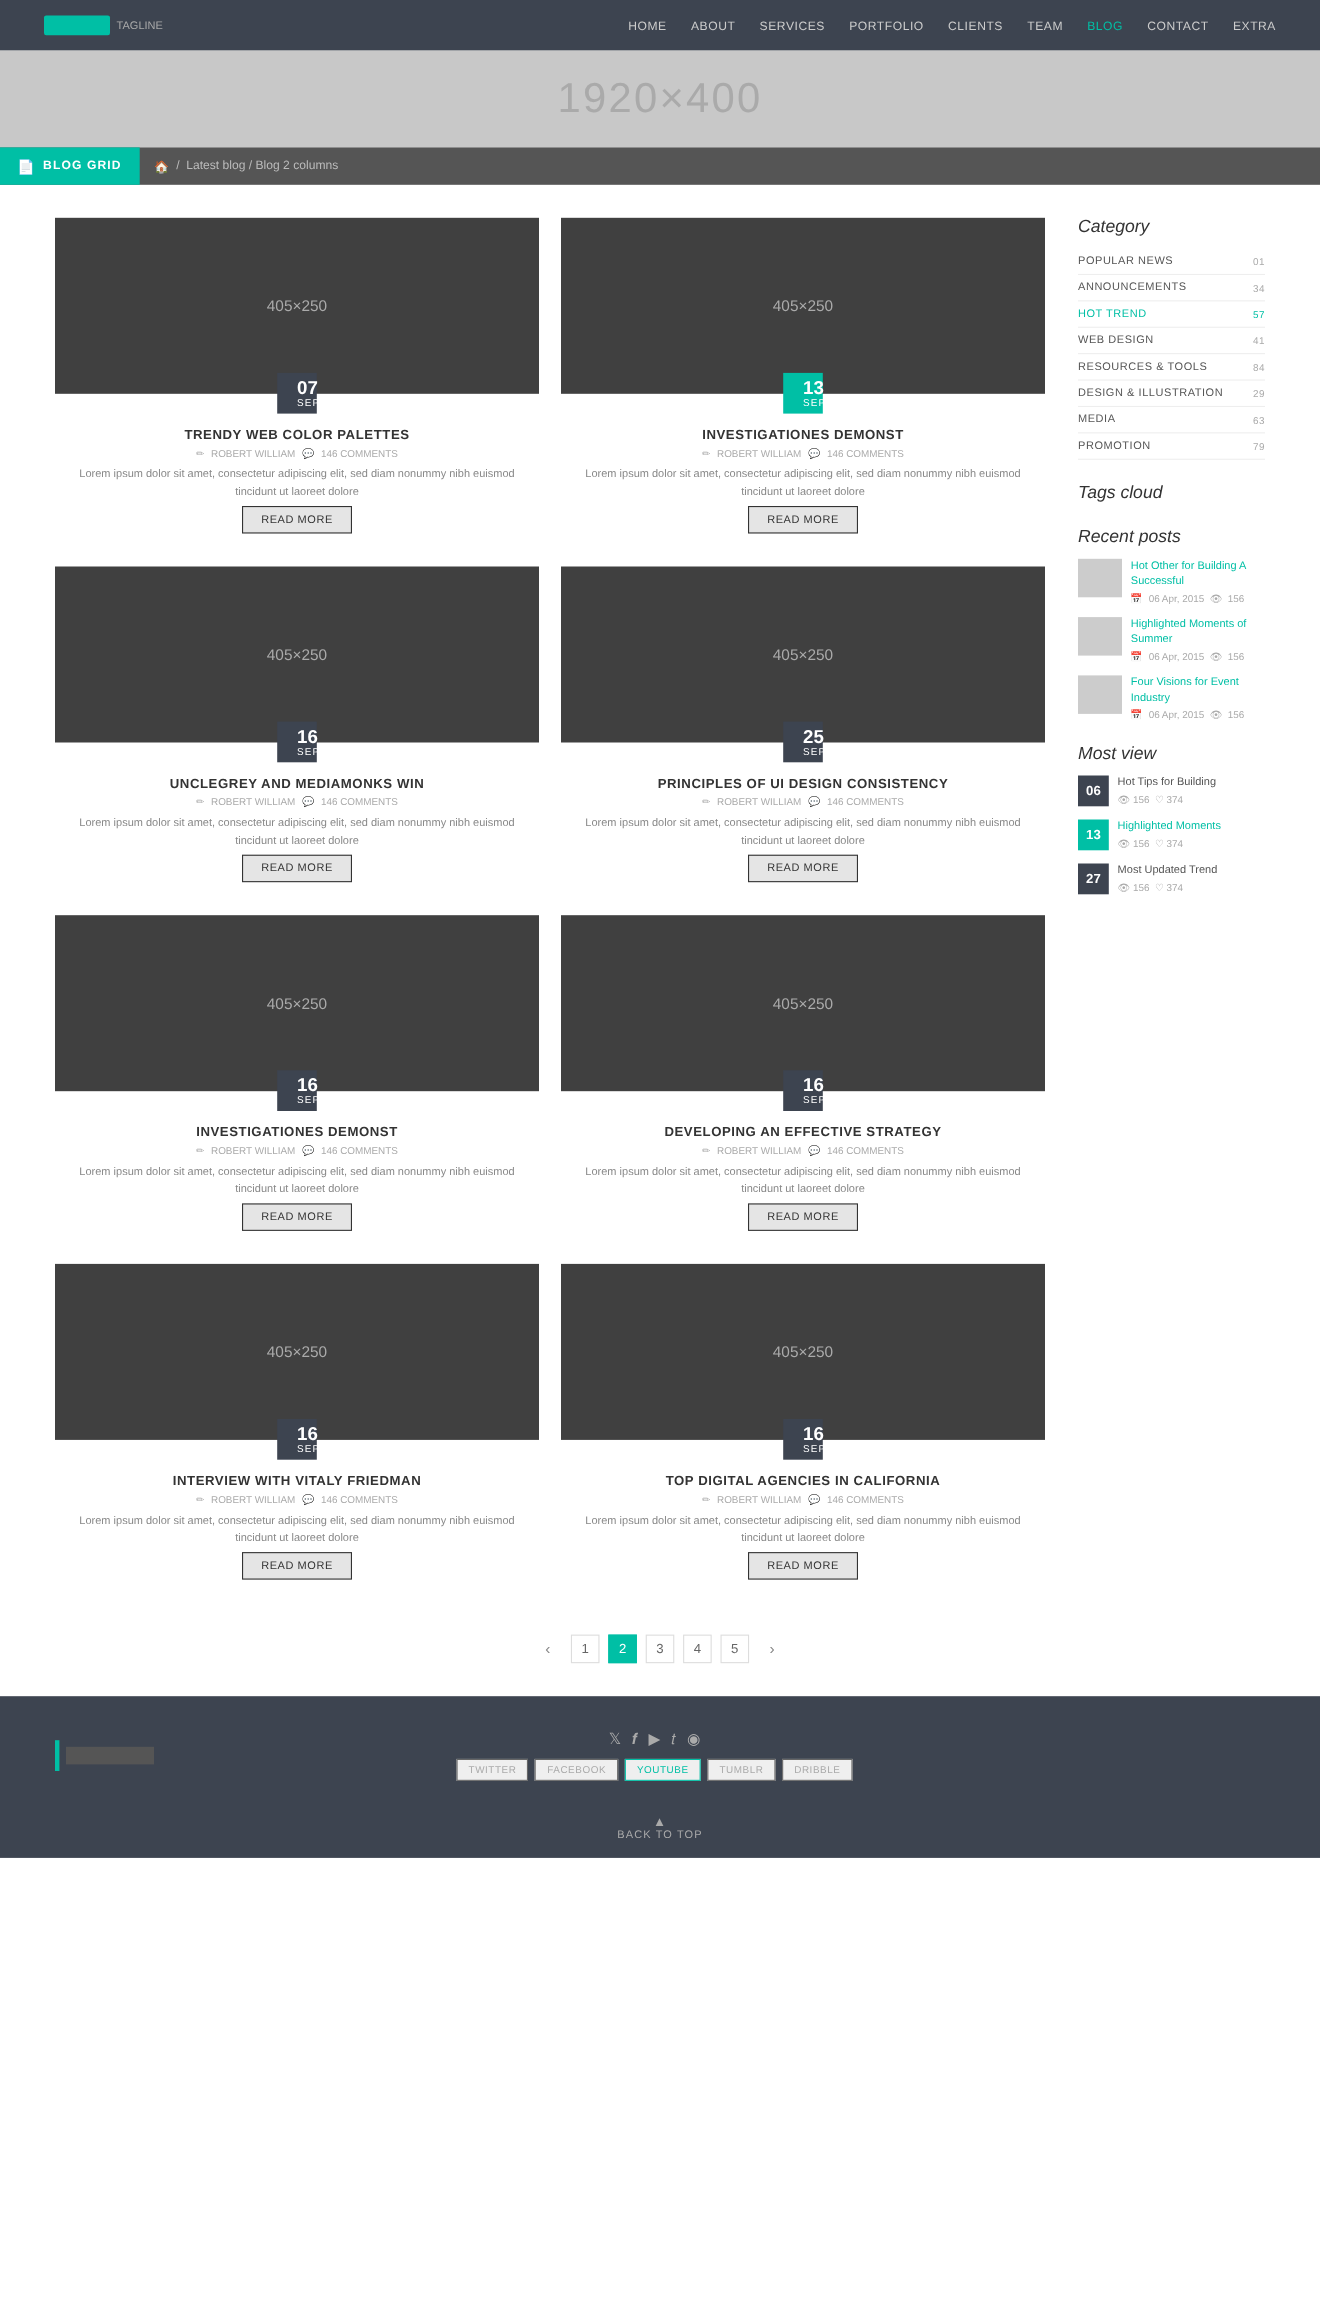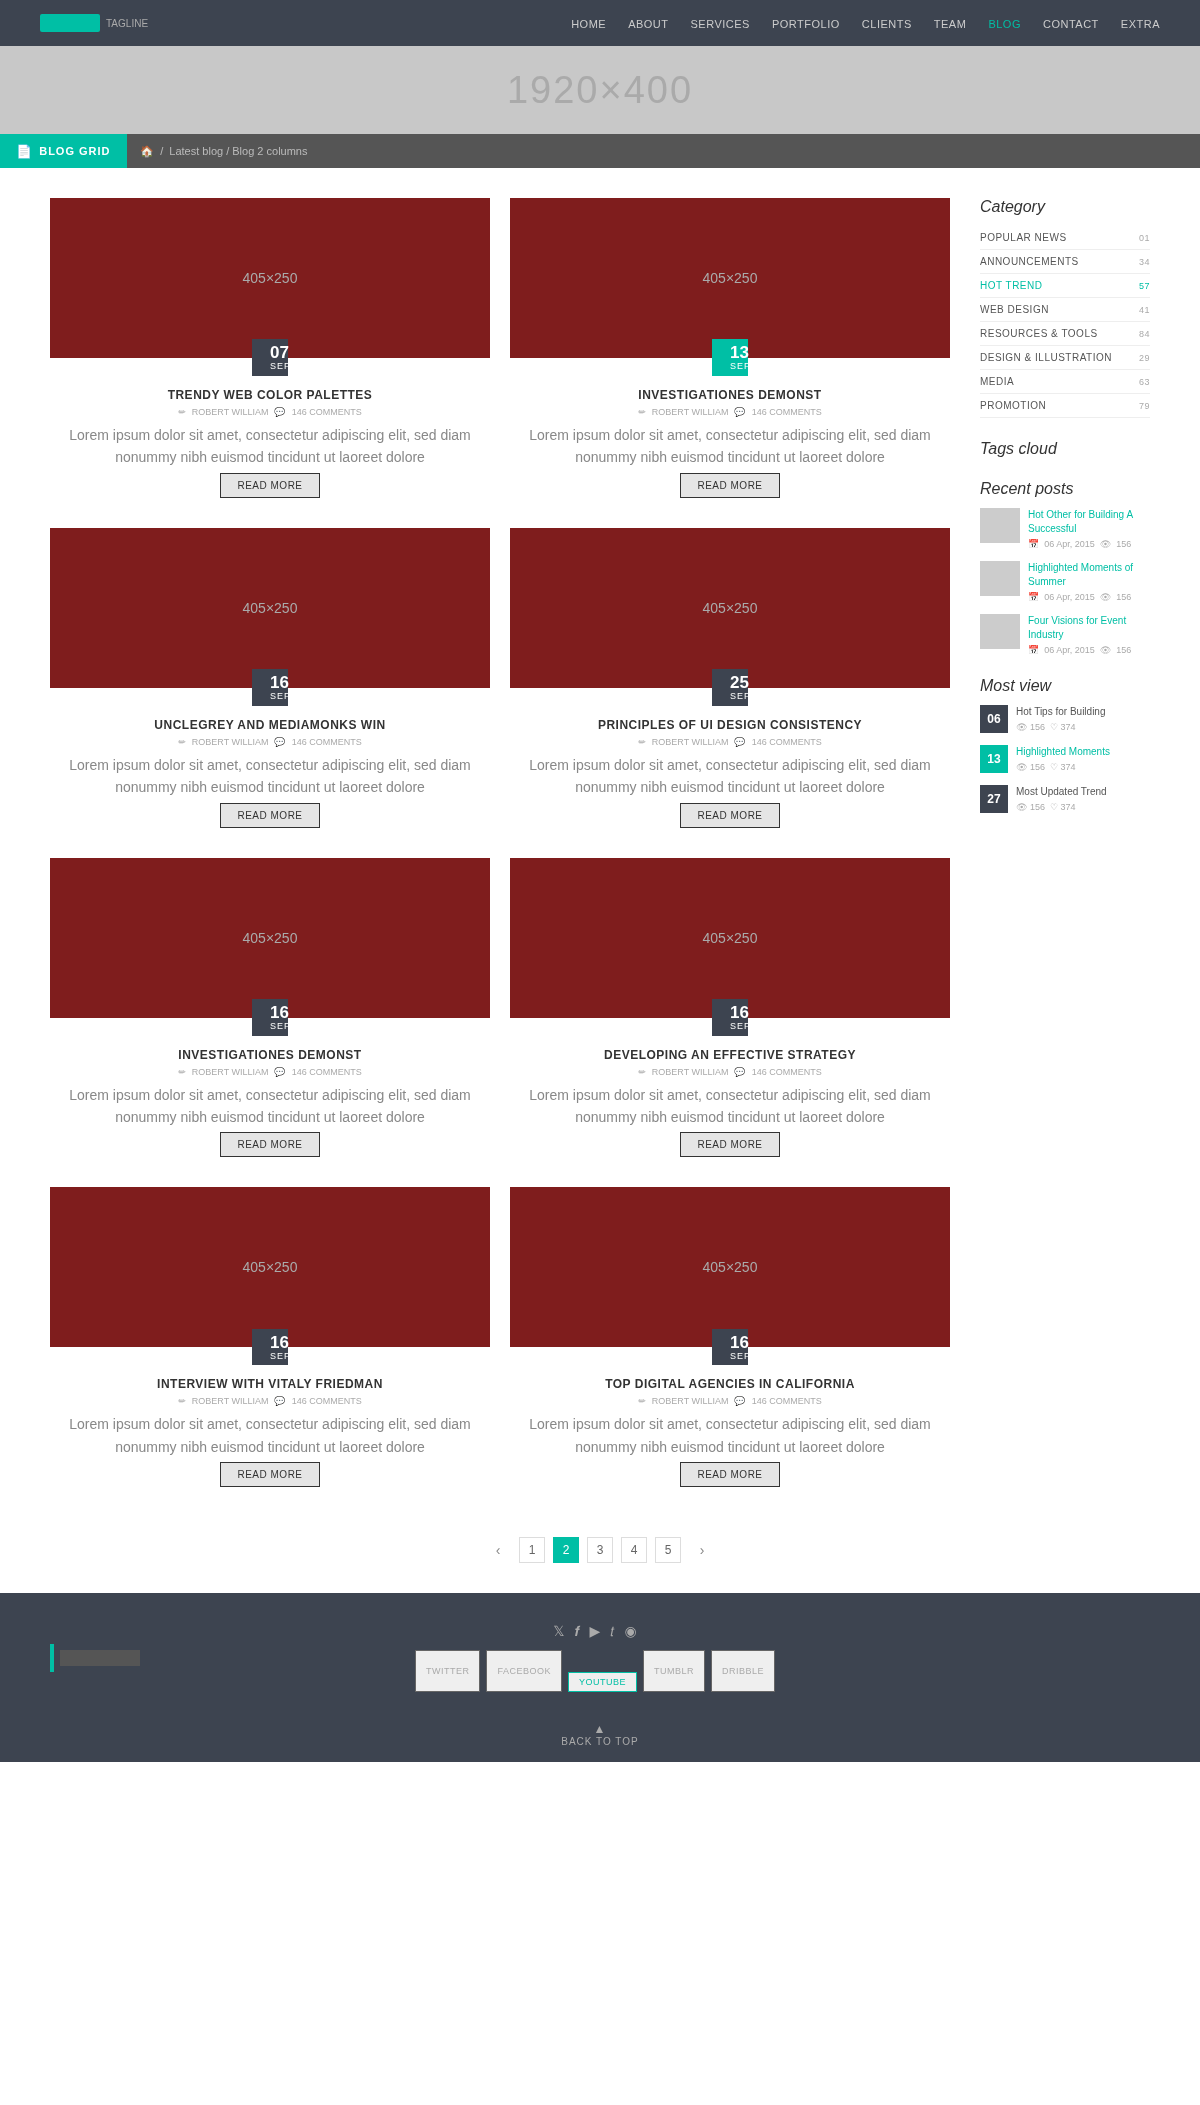--- a/index.html
+++ b/index.html
@@ -112,21 +112,21 @@
       display: flex;
       gap: 20px;
     }
     .blog-card {
       flex: 1;
       display: flex;
       flex-direction: column;
       align-items: center;
     }
     .blog-image {
-      background: #7f1d1d;
+      background: #404040;
       width: 100%;
       height: 160px;
       display: flex;
       align-items: center;
       justify-content: center;
       color: #aaa;
       font-size: 14px;
       position: relative;
     }
     .date-badge {
@@ -167,21 +167,21 @@
     .blog-meta {
       color: #aaa;
       font-size: 9px;
       margin-top: 5px;
       display: flex;
       gap: 6px;
       align-items: center;
     }
     .blog-excerpt {
       color: #888;
-      font-size: 14px;
+      font-size: 10px;
       text-align: center;
       margin-top: 7px;
       line-height: 1.6;
       padding: 0 4px;
     }
     .read-more-btn {
       margin-top: 4px;
       border: 1px solid #333;
       background: #e5e5e5;
       color: #333;
@@ -375,21 +375,21 @@
     }
     .social-btn {
       border: 1px solid #666;
       color: #aaa;
       font-size: 9px;
       padding: 4px 10px;
       cursor: pointer;
       letter-spacing: 0.5px;
       text-transform: uppercase;
     }
-    .social-btn.active { border-color: #00bfa5; color: #00bfa5; margin-top: 22px; }
+    .social-btn.active { border-color: #00bfa5; color: #00bfa5; }
     .back-to-top {
       color: #aaa;
       font-size: 10px;
       text-align: center;
       cursor: pointer;
       padding-top: 10px;
       letter-spacing: 1px;
       text-transform: uppercase;
     }
     .back-to-top-arrow { font-size: 12px; display: block; text-align: center; }

